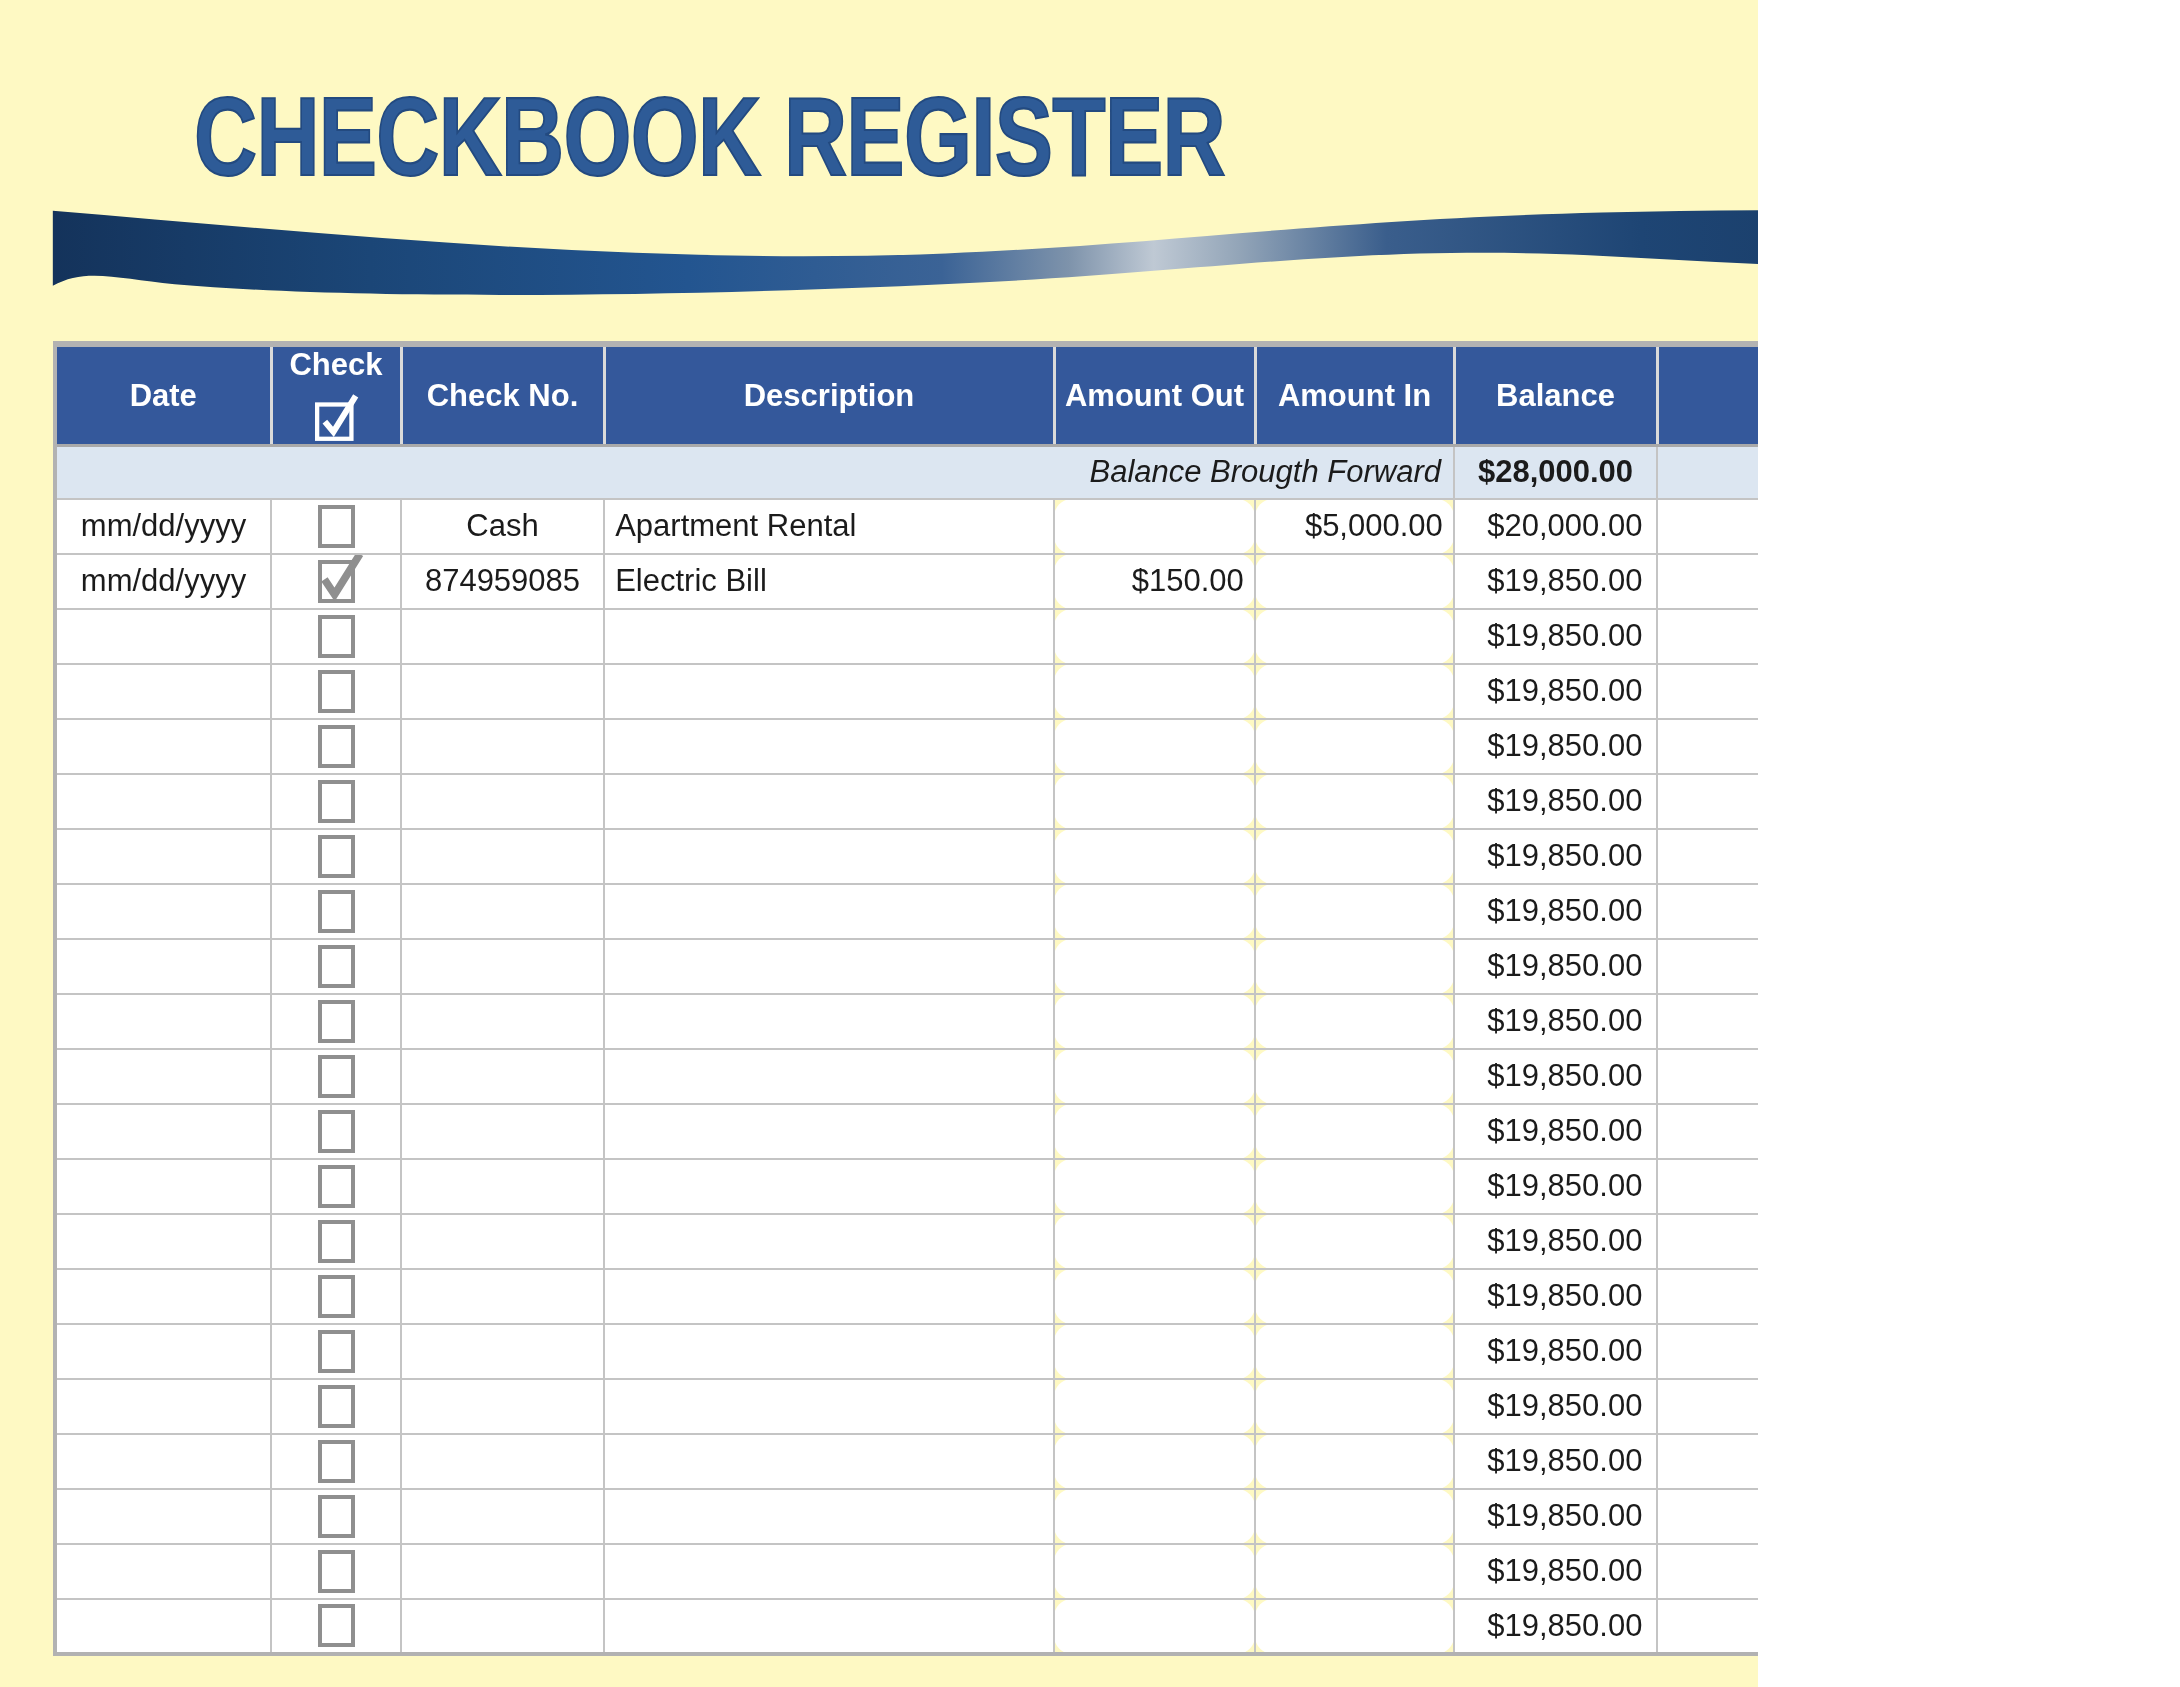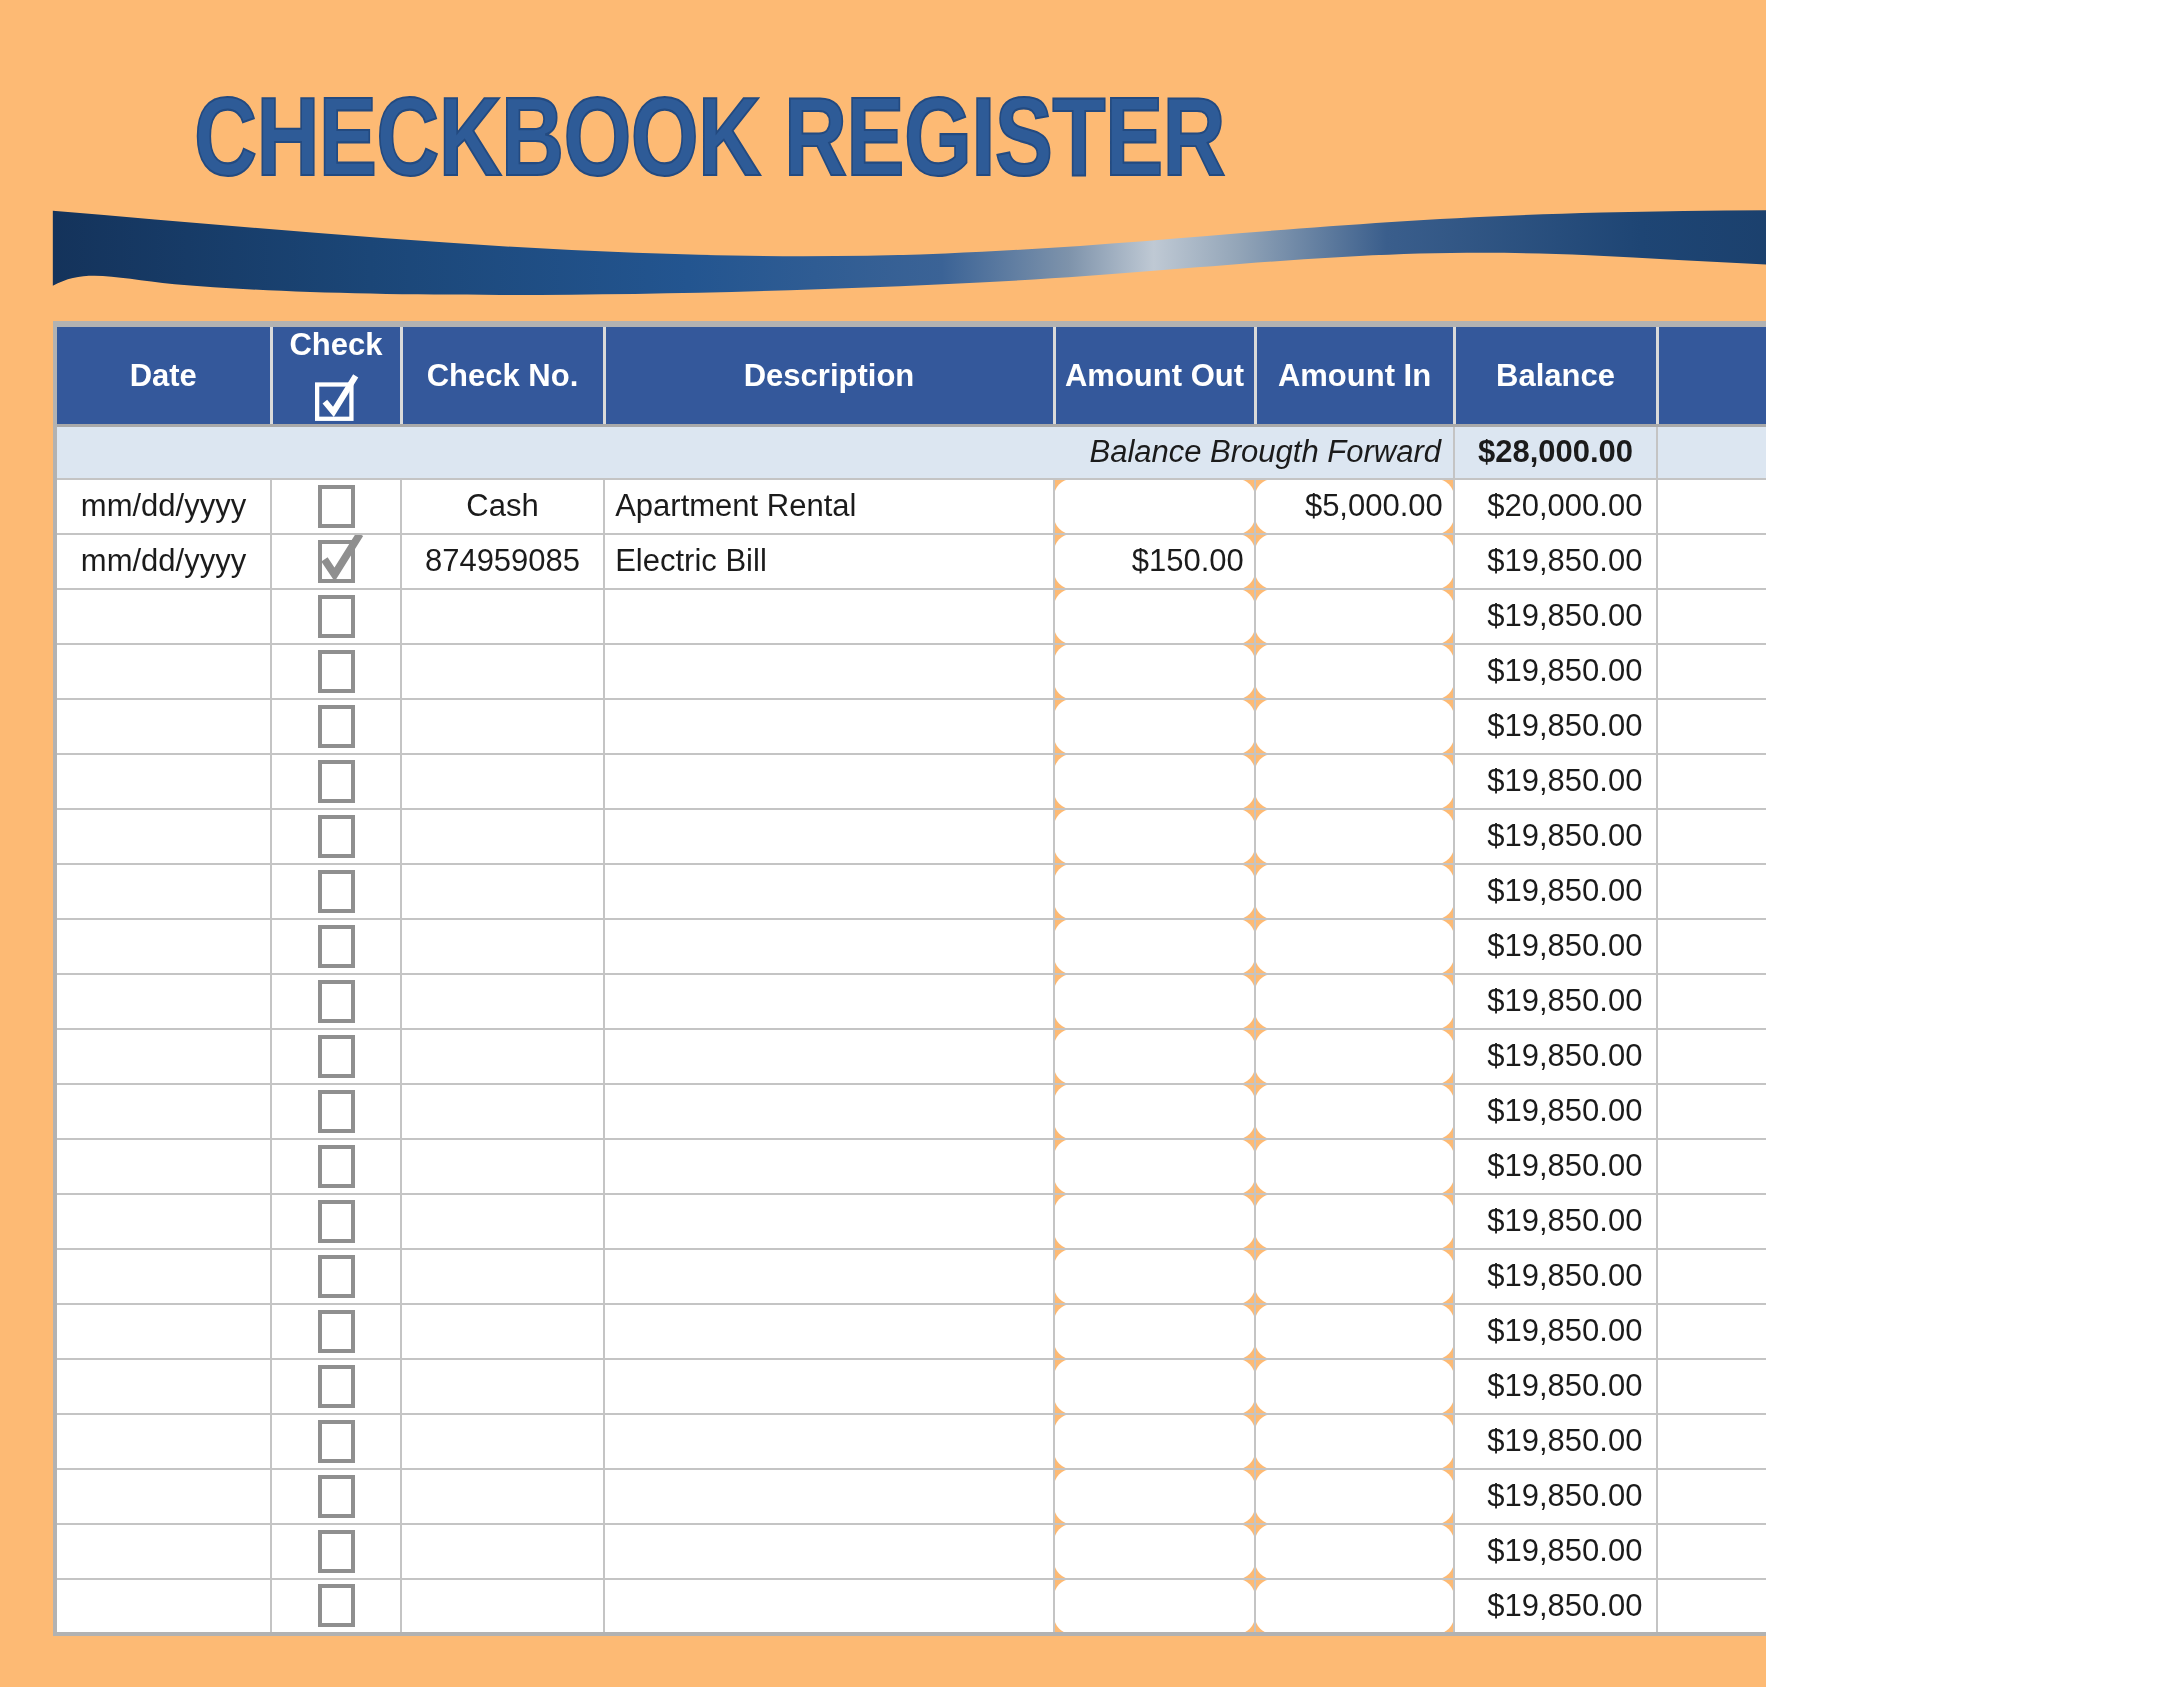--- a/index.html
+++ b/index.html
@@ -1,32 +1,32 @@
 <!DOCTYPE html>
 <html style="font-size:13.6px"><head>
 <meta charset="utf-8">
 <style>
   html,body{margin:0;padding:0;background:#ffffff;}
   .page{
-    position:relative;width:1758px;height:1687px;background:#fdba74;overflow:hidden;
-    font-family:"Liberation Sans","DejaVu Sans",sans-serif;color:#1b1b1b;padding-left:8px;
+    position:relative;width:1758px;height:1687px;background:#fef9c3;overflow:hidden;
+    font-family:"Liberation Sans","DejaVu Sans",sans-serif;color:#1b1b1b;
   }
   
   .title{
     position:absolute;left:194px;top:72px;margin:0;
     font-size:112px;font-weight:bold;letter-spacing:-0.9px;white-space:nowrap;
     color:#2e5b97;-webkit-text-stroke:2.1px #234a80;
     transform:scaleX(0.78);transform-origin:left top;
   }
   
   .wave{position:absolute;left:0;top:192px;width:2181px;height:128px;}
   .wave svg{display:block;width:100%;height:100%;}
   
   table.register{
-    position:absolute;left:53px;top:321px;width:2095px;
+    position:absolute;left:53px;top:341px;width:2095px;
     border-collapse:collapse;table-layout:fixed;
     font-size:31px;
   }
   table.register{border:4.3px solid #b2b2b2;}
   table.register td{border:2.6px solid #c4c4c4;overflow:hidden;white-space:nowrap;}
   table.register thead th{
     background:#34589b;color:#ffffff;font-weight:bold;font-size:31px;
     border:3.4px solid #dadada;border-top:6.8px solid #b2b2b2;border-bottom:3.4px solid #a9a9a9;
     vertical-align:middle;text-align:center;padding:0;
   }

